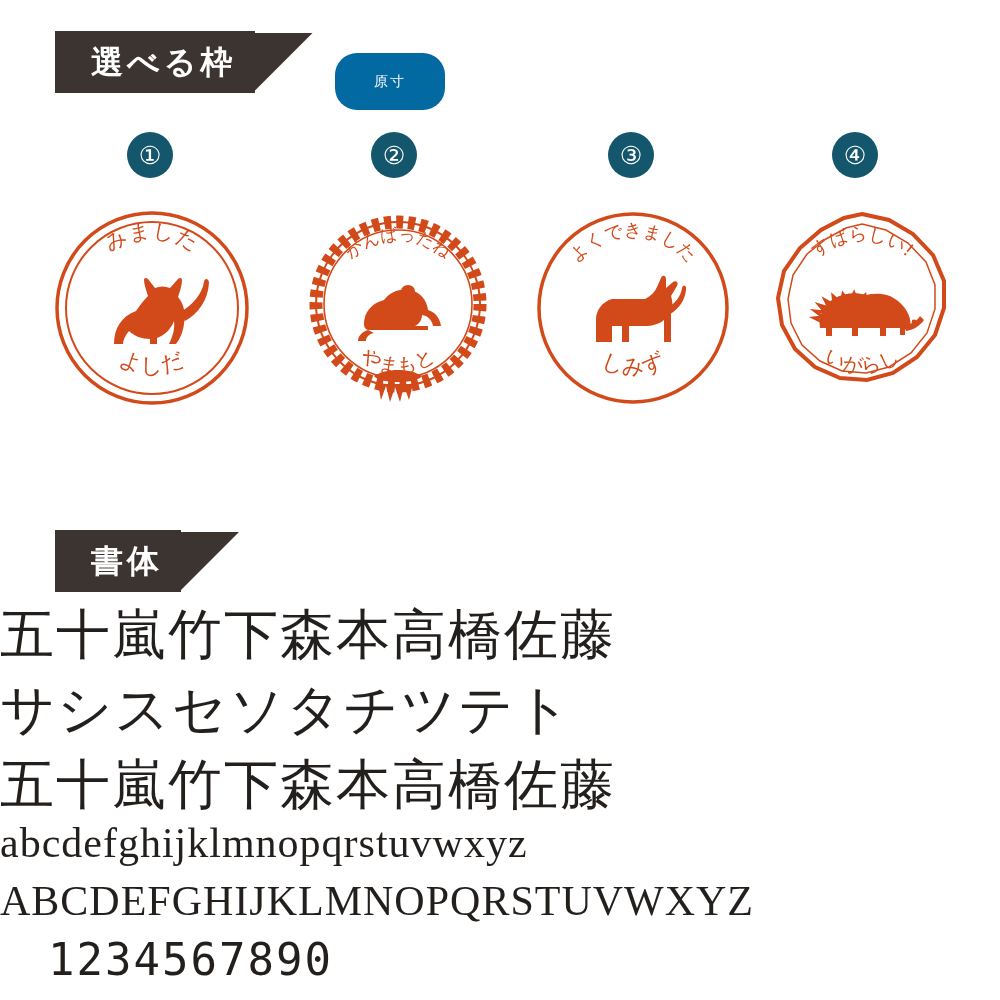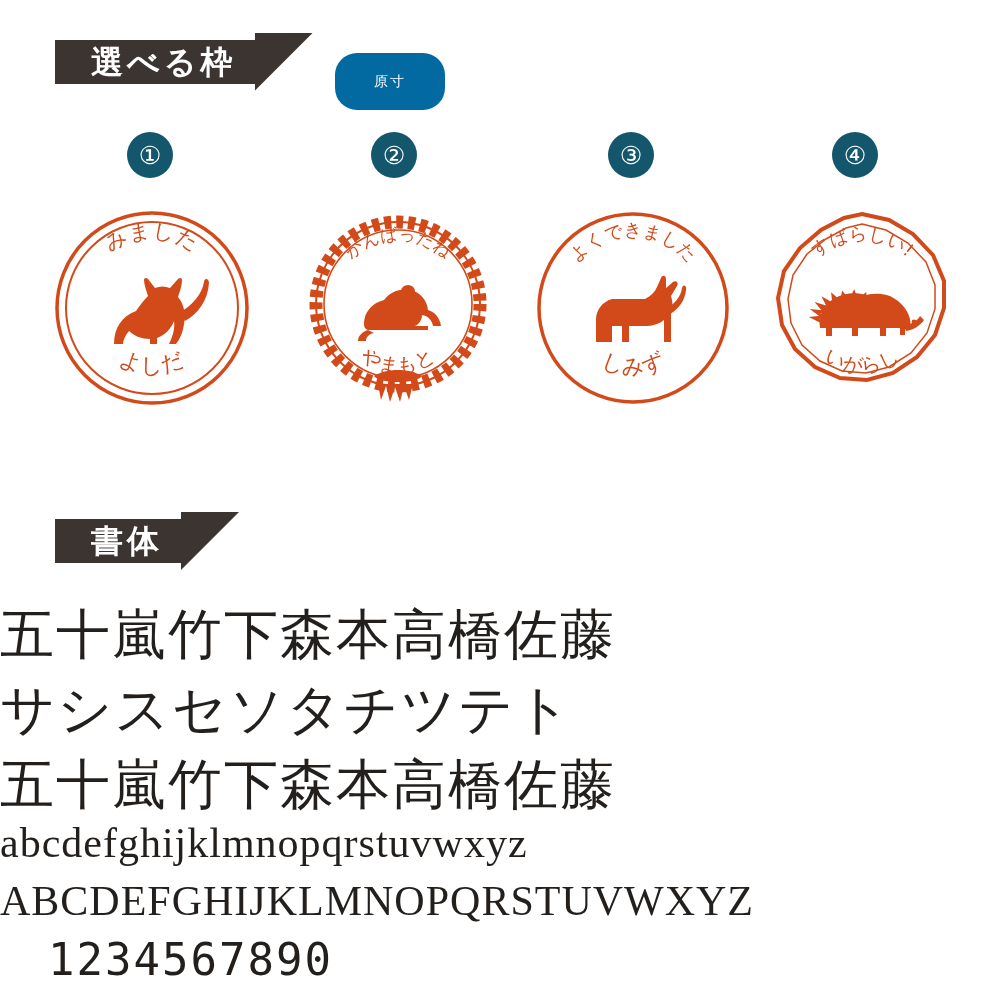--- a/index.html
+++ b/index.html
@@ -17,21 +17,21 @@
 
   
   .banner {
     position: absolute;
     height: 58px;
     display: flex;
     align-items: center;
   }
   .banner-body {
     background: #3b3430;
-    height: 44px;
+    height: 62px;
     display: flex;
     align-items: center;
     padding-left: 36px;
     padding-right: 18px;
     box-sizing: border-box;
   }
   .banner-title {
     color: #ffffff;
     font-size: 32px;
     font-weight: bold;
@@ -41,21 +41,21 @@
   }
   
   .banner-tail {
     width: 58px;
     height: 58px;
     background: #3b3430;
     clip-path: polygon(0 0, 100% 0, 0 100%);
   }
 
   #banner-waku { left: 55px; top: 33px; }
-  #banner-shotai { left: 55px; top: 512px; }
+  #banner-shotai { left: 55px; top: 532px; }
 
   
   .pill {
     position: absolute;
     left: 335px;
     top: 53px;
     width: 110px;
     height: 57px;
     border-radius: 22px;
     background: #0369a1;

